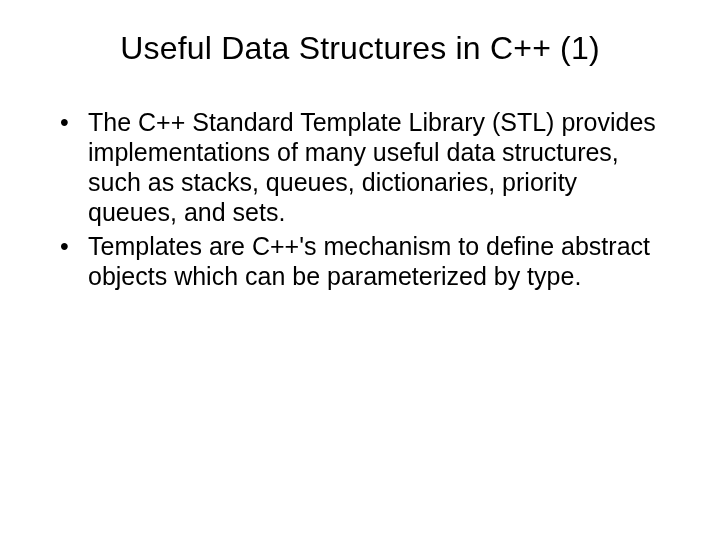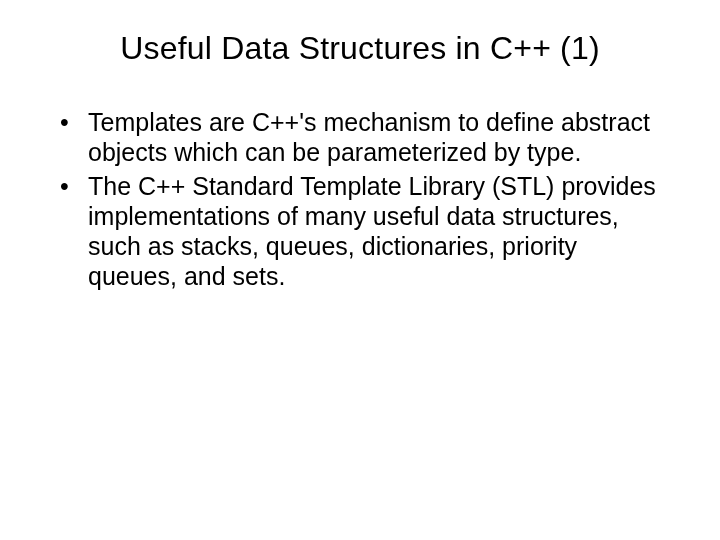--- a/index.html
+++ b/index.html
@@ -44,16 +44,16 @@
     font-size: 25px;
     line-height: 1.2;
   }
 </style>
 </head>
 <body>
 
 <div class="slide">
   <h1 class="title">Useful Data Structures in C++ (1)</h1>
   <ul class="body">
+    <li>The C++ Standard Template Library (STL) provides implementations of many useful data structures, such as stacks, queues, dictionaries, priority queues, and sets.</li>
     <li>Templates are C++'s mechanism to define abstract objects which can be parameterized by type.</li>
-    <li>The C++ Standard Template Library (STL) provides implementations of many useful data structures, such as stacks, queues, dictionaries, priority queues, and sets.</li>
   </ul>
 </div>
 
 </body></html>

